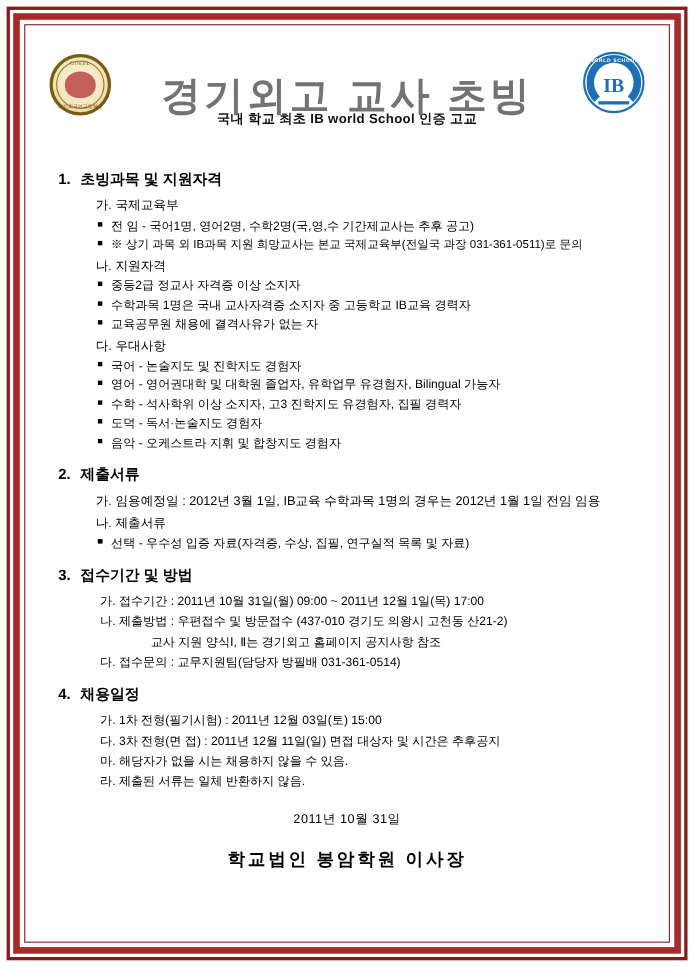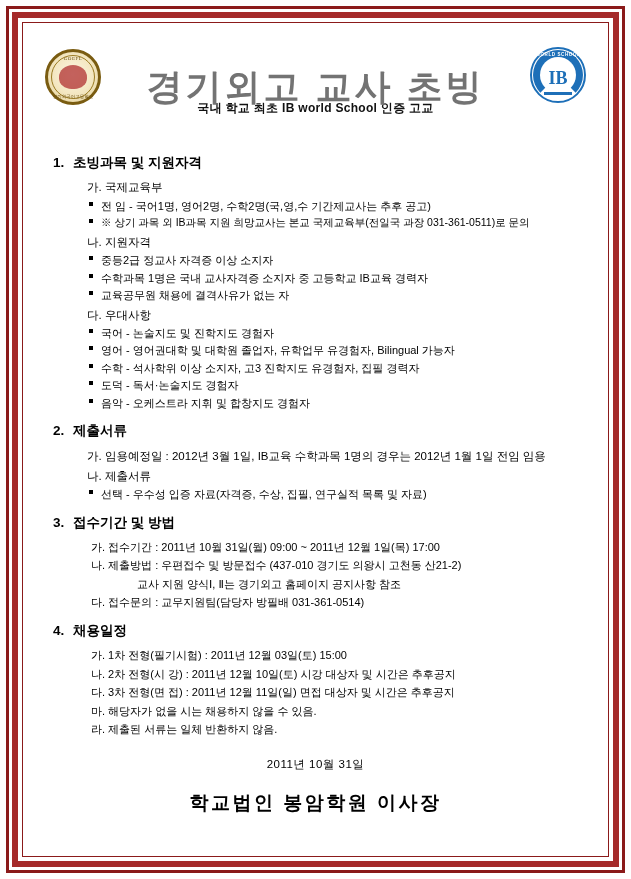--- a/index.html
+++ b/index.html
@@ -230,21 +230,21 @@
     text-align: center;
     font-size: 11.5px;
     margin-top: 18px;
     letter-spacing: .5px;
   }
   .signature {
     text-align: center;
     margin-top: 16px;
   }
   .sig-line {
-    font-size: 19px;
+    font-size: 16px;
     font-weight: bold;
     letter-spacing: 2.5px;
     line-height: 1.5;
   }
 </style>
 </head>
 <body>
 
 <div class="page">
   <div class="border-outer"></div>
@@ -323,21 +323,20 @@
           <div class="plain">다. 접수문의 : 교무지원팀(담당자 방필배 031-361-0514)</div>
         </div>
       </div>
 
       <div class="section">
         <div class="sec-head">
           <span class="num">4.</span><span>채용일정</span>
         </div>
         <div class="block">
           <div class="plain">가. 1차 전형(필기시험) : 2011년 12월 03일(토) 15:00</div>
-          <div class="plain">나. 2차 전형(시        강) : 2011년 12월 10일(토) 시강 대상자 및 시간은 추후공지</div>
           <div class="plain">다. 3차 전형(면        접) : 2011년 12월 11일(일) 면접 대상자 및 시간은 추후공지</div>
           <div class="plain">마. 해당자가 없을 시는 채용하지 않을 수 있음.</div>
           <div class="plain">라. 제출된 서류는 일체 반환하지 않음.</div>
         </div>
       </div>
 
       <div class="date">2011년 10월 31일</div>
 
       <div class="signature">
         <div class="sig-line">학교법인 봉암학원 이사장</div>

